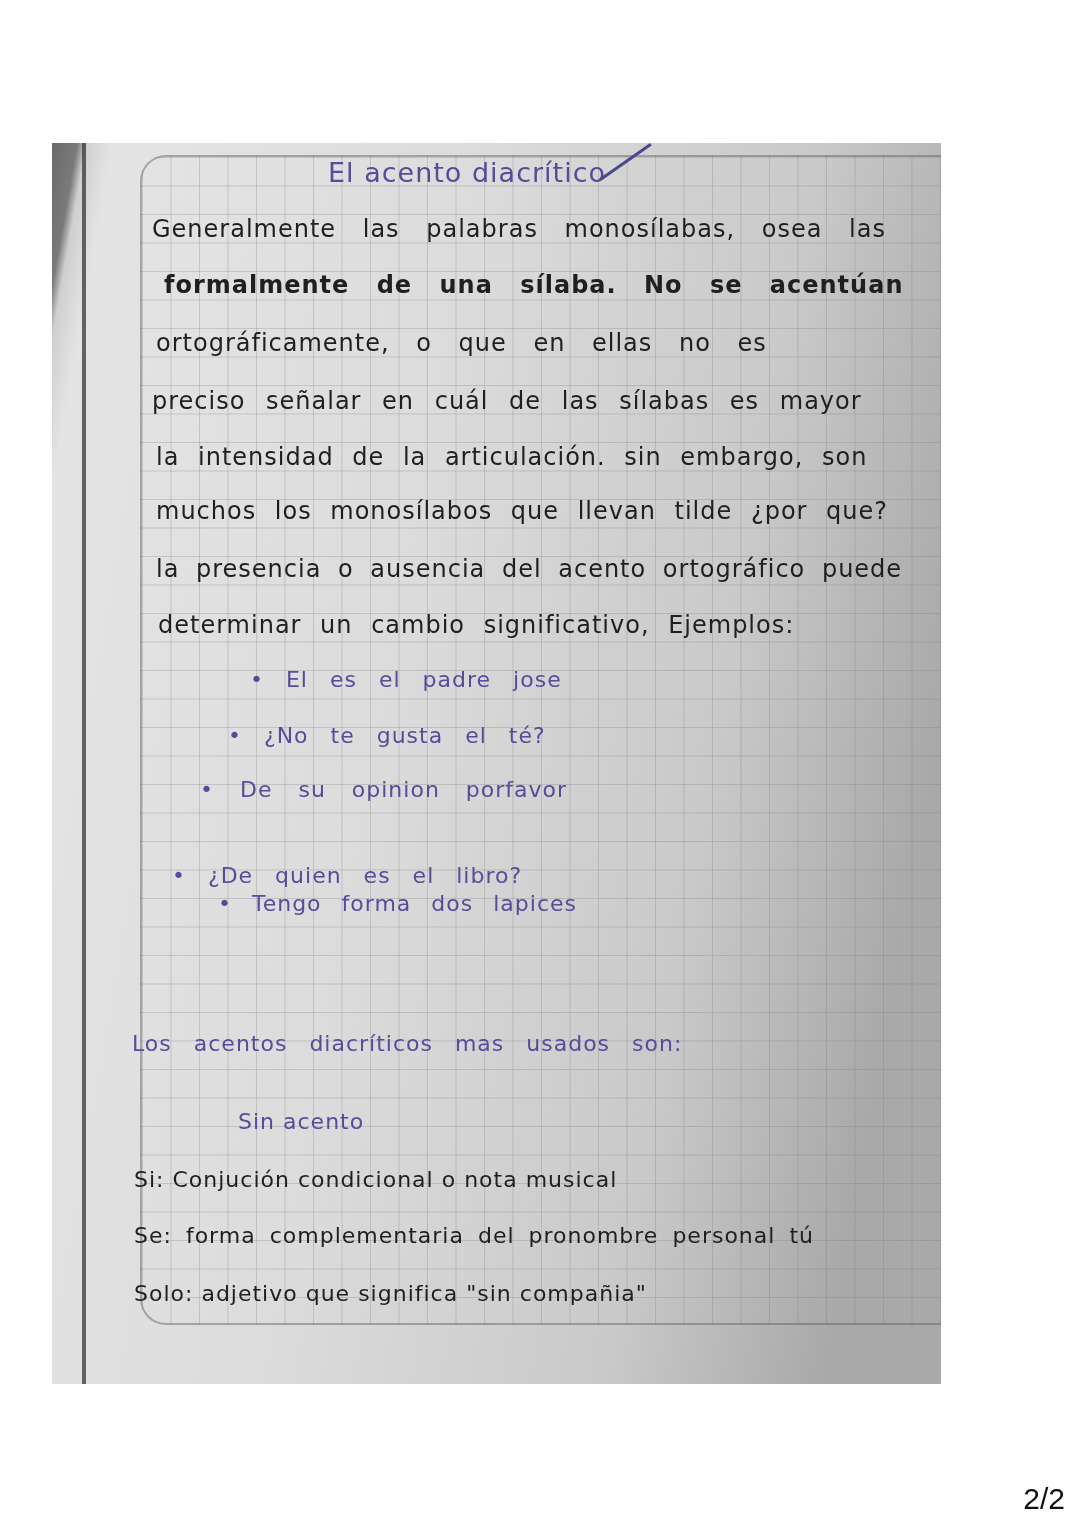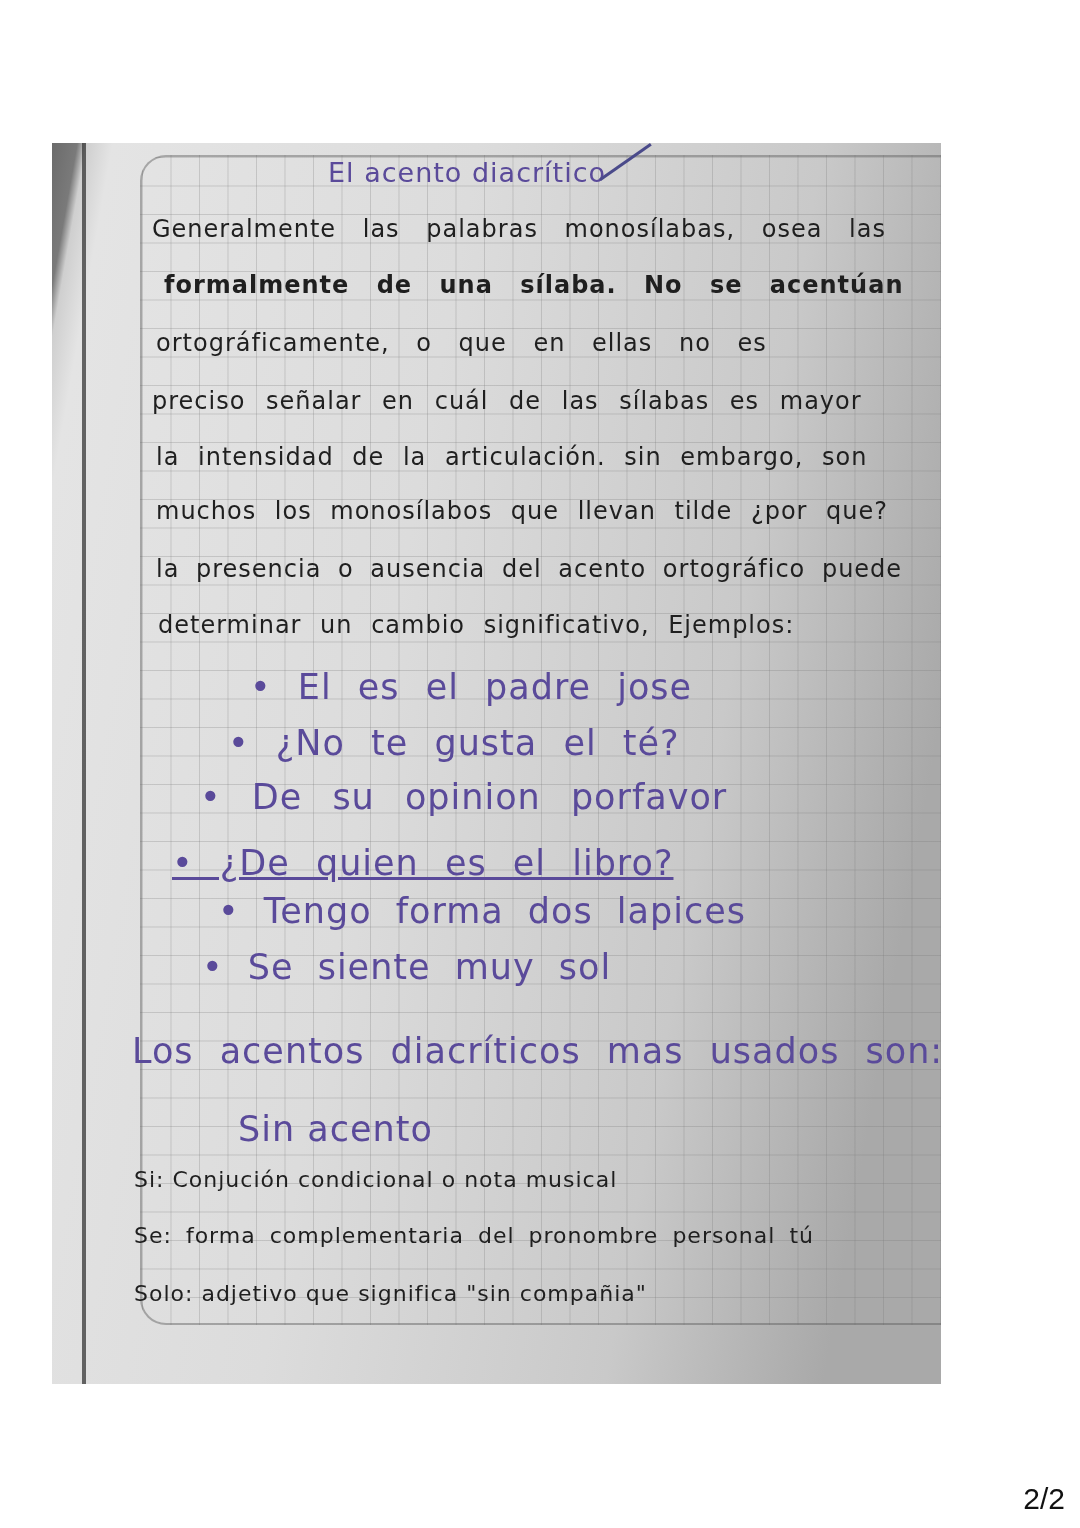--- a/index.html
+++ b/index.html
@@ -24,21 +24,21 @@
       linear-gradient(to right, rgba(120,120,120,0.28) 1px, transparent 1px),
       linear-gradient(to bottom, rgba(120,120,120,0.28) 1px, transparent 1px);
     background-size: 28.5px 28.5px;
   }
   .hw {
     position: absolute; white-space: nowrap;
     font-family: "DejaVu Sans", sans-serif; font-weight: normal;
     letter-spacing: 1px;
   }
   .black { color: #1f1f1f; font-size: 24px; }
-  .purple { color: #5a4a9a; font-size: 35px; }
+  .purple { color: #5a4a9a; font-size: 22px; }
   .title { color: #5a4a9a; font-size: 27px; }
   .slash {
     position: absolute; left: 598px; top: 0px; width: 3px; height: 62px;
     background: #4a4a8a; transform: rotate(55deg); transform-origin: top left;
   }
   .page-number {
     position: absolute; right: 15px; top: 1482px;
     font-family: "Liberation Sans", sans-serif; font-size: 30px; color: #111;
   }
 </style>
@@ -57,23 +57,22 @@
   <div class="hw black" style="left:104px; top:186px; word-spacing:18px;">ortográficamente, o que en ellas no es</div>
   <div class="hw black" style="left:100px; top:244px; word-spacing:12px;">preciso señalar en cuál de las sílabas es mayor</div>
   <div class="hw black" style="left:104px; top:300px; word-spacing:10px;">la intensidad de la articulación. sin embargo, son</div>
   <div class="hw black" style="left:104px; top:354px; word-spacing:10px;">muchos los monosílabos que llevan tilde ¿por que?</div>
   <div class="hw black" style="left:104px; top:412px; word-spacing:8px;">la presencia o ausencia del acento ortográfico puede</div>
   <div class="hw black" style="left:106px; top:468px; word-spacing:10px;">determinar un cambio significativo, Ejemplos:</div>
 
   <div class="hw purple" style="left:198px; top:524px; word-spacing:14px;">• El es el padre jose</div>
   <div class="hw purple" style="left:176px; top:580px; word-spacing:14px;text-align:center;">• ¿No te gusta el té?</div>
   <div class="hw purple" style="left:148px; top:634px; word-spacing:18px;">• De su opinion porfavor</div>
-  <div class="hw purple" style="left:120px; top:700px; word-spacing:14px;text-decoration:underline;">• ¿De quien es el libro?</div>
+  <div class="hw purple" style="left:120px; top:720px; word-spacing:14px;">• ¿De quien es el libro?</div>
   <div class="hw purple" style="left:166px; top:748px; word-spacing:12px;">• Tengo forma dos lapices</div>
-  <div class="hw purple" style="left:150px; top:804px; word-spacing:12px;">• Se siente muy sol</div>
 
   <div class="hw purple" style="left:80px; top:888px; word-spacing:14px;">Los acentos diacríticos mas usados son:</div>
   <div class="hw purple" style="left:186px; top:966px;">Sin acento</div>
 
   <div class="hw black" style="left:82px; top:1024px; font-size:22px;">Si: Conjución condicional o nota musical</div>
   <div class="hw black" style="left:82px; top:1080px; font-size:22px; word-spacing:6px;">Se: forma complementaria del pronombre personal tú</div>
   <div class="hw black" style="left:82px; top:1138px; font-size:22px;">Solo: adjetivo que significa "sin compañia"</div>
 </div>
 
 <div class="page-number">2/2</div>

